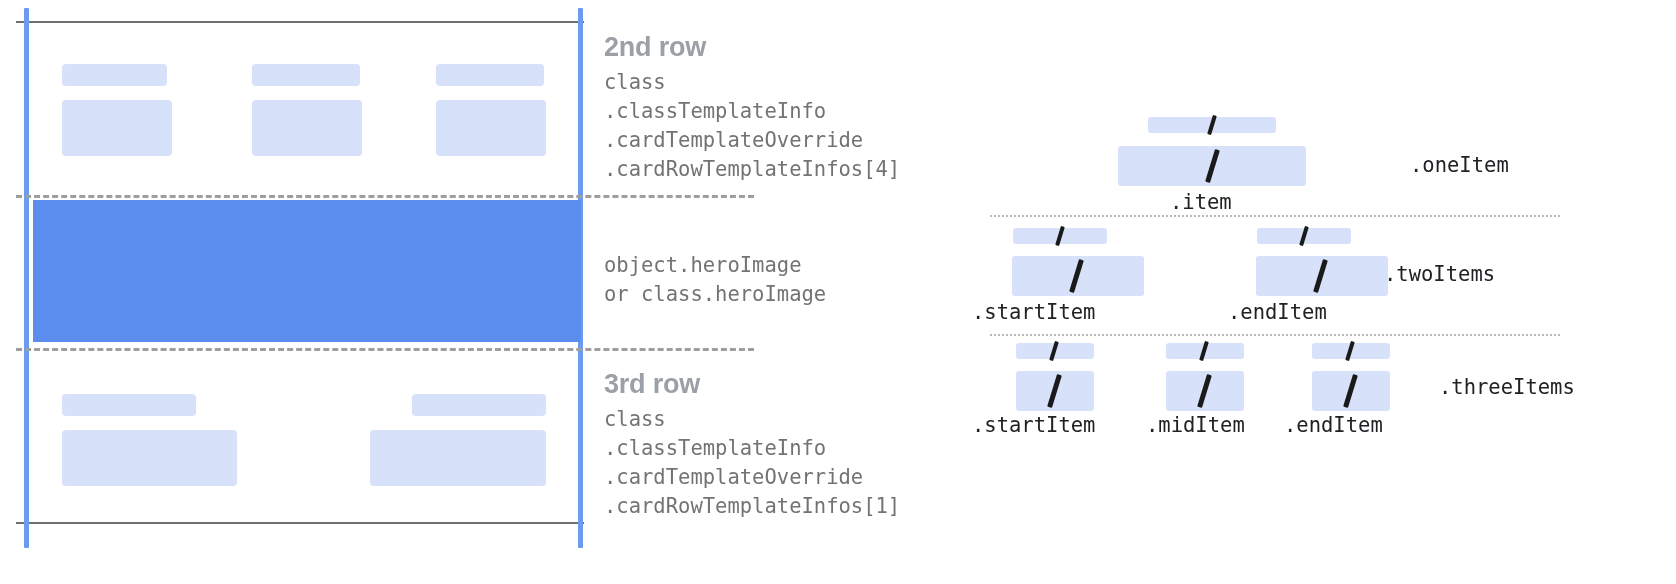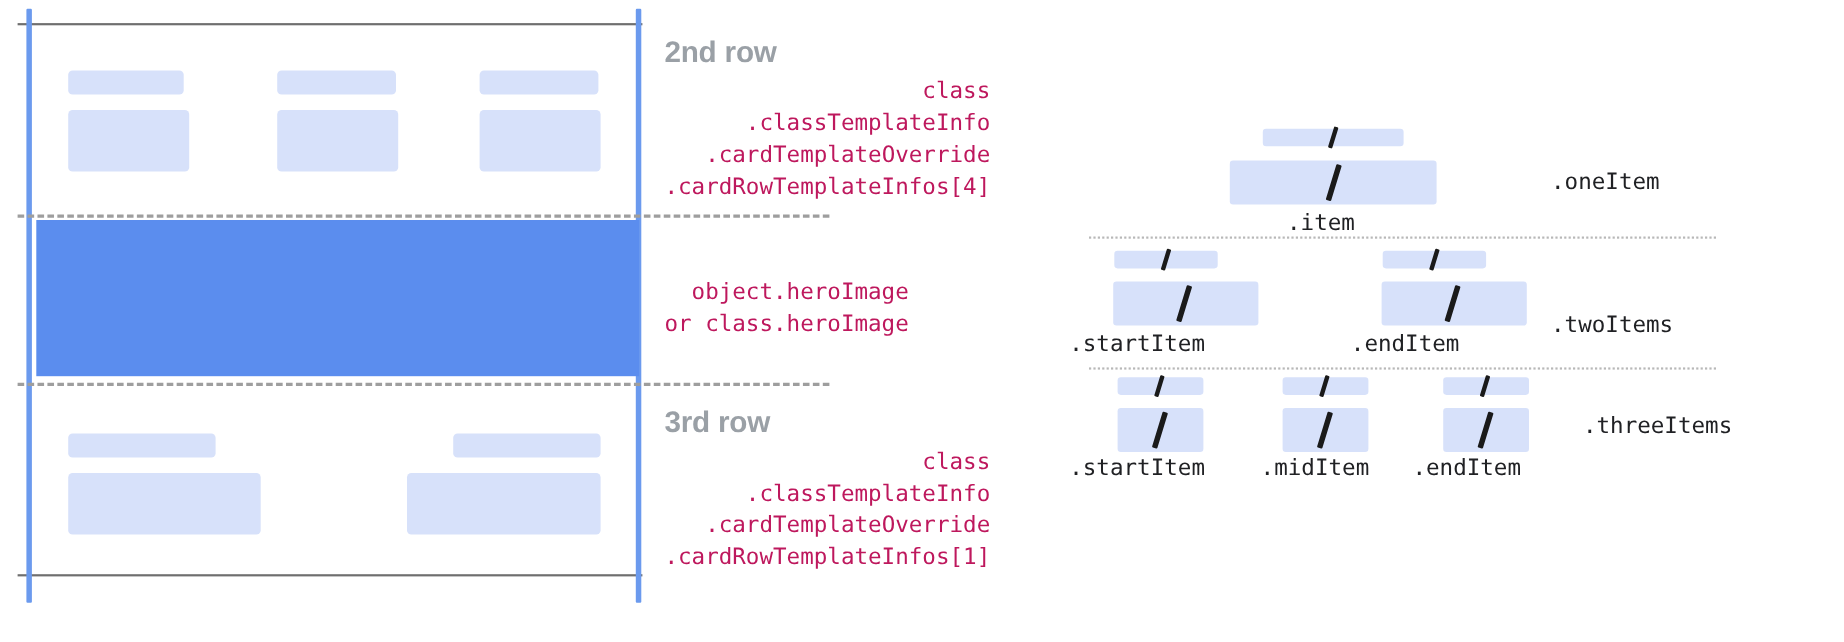--- a/index.html
+++ b/index.html
@@ -91,24 +91,23 @@
     font-size: 27px;
     font-weight: bold;
     color: #9aa0a6;
     line-height: 1.15;
     letter-spacing: -0.2px;
     white-space: pre;
   }
   .note-code {
     font-family: "DejaVu Sans Mono", monospace;
     font-size: 20.5px;
-    color: #be185d;
+    color: #737373;
     line-height: 29px;
     white-space: pre;
-    text-align: right;
   }
 
   
   .item-area {
     position: absolute;
     left: 960px;
     top: 0;
     width: 716px;
     height: 584px;
   }
@@ -236,21 +235,21 @@
     <div class="unit" style="left:296px; top:228px; width:132px; height:70px;">
       <div class="bar-sm" style="left:1px; top:0px; width:94px; height:16px;">
         <div class="slash" style="left:45px; top:-2px; width:4px; height:20px;"></div>
       </div>
       <div class="bar-lg" style="left:0px; top:28px; width:132px; height:40px;">
         <div class="slash" style="left:62px; top:3px; width:5px; height:34px;"></div>
       </div>
     </div>
     <div class="sub-label" style="left:268px; top:300px;">.endItem</div>
 
-    <div class="row-label" style="left:450px; top:262px;margin-top:21px;">.twoItems</div>
+    <div class="row-label" style="left:424px; top:262px;">.twoItems</div>
 
     <div class="sep sep-2"></div>
 
     <div class="unit" style="left:56px; top:343px; width:78px; height:70px;">
       <div class="bar-sm" style="left:0px; top:0px; width:78px; height:16px;">
         <div class="slash" style="left:36px; top:-2px; width:4px; height:20px;"></div>
       </div>
       <div class="bar-lg" style="left:0px; top:28px; width:78px; height:40px;">
         <div class="slash" style="left:36px; top:3px; width:5px; height:34px;"></div>
       </div>

